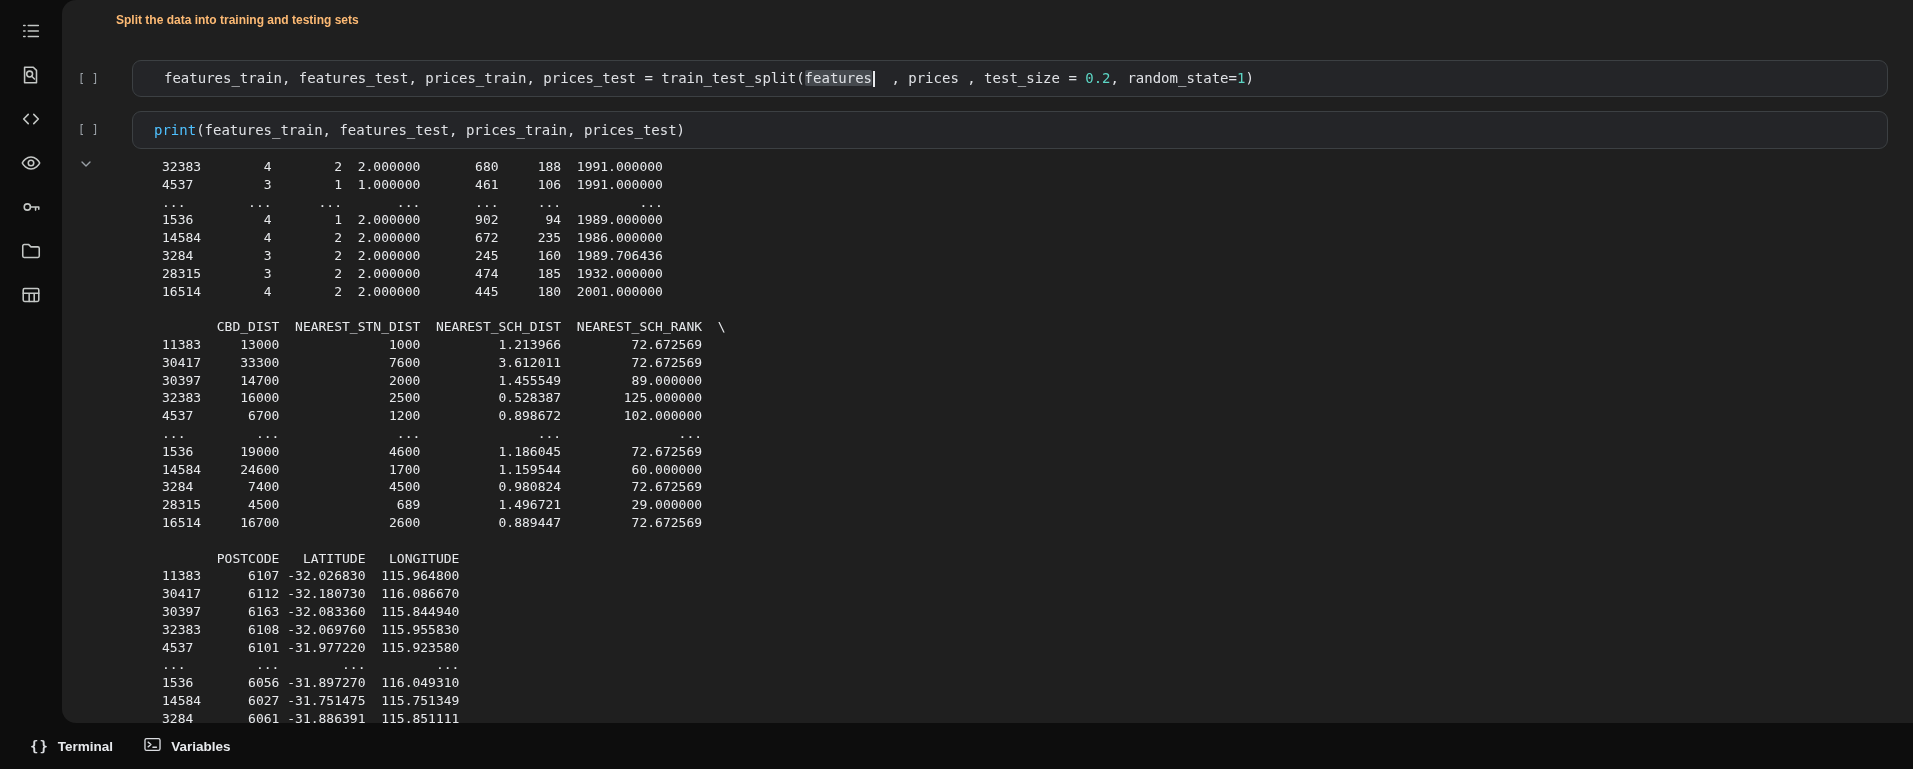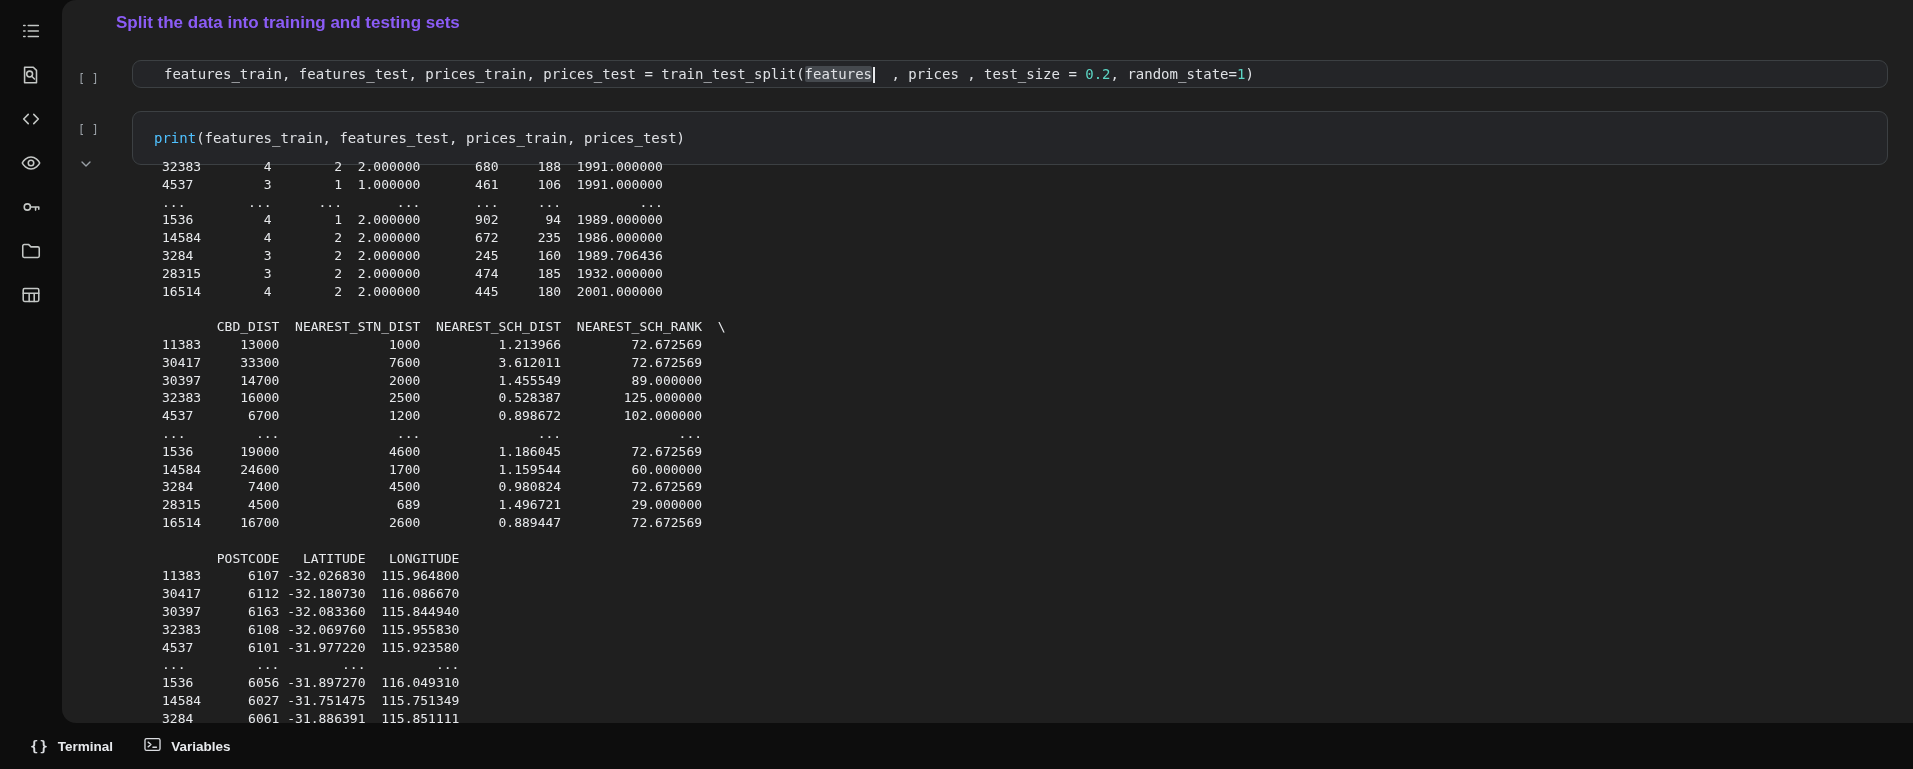--- a/index.html
+++ b/index.html
@@ -9,31 +9,31 @@
   
   .rail{position:absolute;left:0;top:0;width:62px;height:723px;display:flex;flex-direction:column;
         align-items:center;padding-top:12px;box-sizing:border-box;}
   .rail .icon-btn{width:40px;height:40px;margin-bottom:4px;border:none;background:transparent;
         border-radius:50%;display:flex;align-items:center;justify-content:center;cursor:pointer;}
   .rail svg{stroke:#c4c7c5;fill:none;stroke-width:1.7;stroke-linecap:round;stroke-linejoin:round;}
 
   
   .notebook{position:absolute;left:62px;top:0;right:0;height:723px;background:#1f1f1f;
         border-radius:14px 0 0 14px;overflow:hidden;}
-  .heading{position:absolute;left:54px;top:13px;font-size:17px;font-weight:700;color:#8b5cf6;margin:0;}
+  .heading{position:absolute;left:54px;top:13px;font-size:12px;font-weight:700;color:#fdba74;margin:0;}
 
   .exec{position:absolute;font-family:"DejaVu Sans Mono",monospace;font-size:11.5px;color:#9aa0a6;
         background:transparent;border:none;cursor:pointer;padding:0;}
   .exec.e1{left:16px;top:72px;}
   .exec.e2{left:16px;top:123px;}
 
   .cell{position:absolute;left:70px;right:25px;background:#242528;border:1px solid #3c4043;
         border-radius:9px;display:flex;align-items:center;box-sizing:border-box;padding-left:21px;}
-  .cell.c1{top:60px;height:28px;padding-left:31px;}
-  .cell.c2{top:111px;height:54px;}
+  .cell.c1{top:60px;height:37px;padding-left:31px;}
+  .cell.c2{top:111px;height:38px;}
   .code{font-family:"DejaVu Sans Mono",monospace;font-size:14px;color:#dfe1e5;white-space:pre;}
   .code .num{color:#5cd5c4;}
   .code .builtin{color:#4fc1ff;}
   .code .hl{background:#45494e;border-radius:2px;}
   .caret{display:inline-block;width:1.5px;height:16px;background:#e8eaed;vertical-align:middle;margin-left:1px;}
 
   .collapse{position:absolute;left:14px;top:155px;width:20px;height:20px;background:transparent;border:none;
         cursor:pointer;padding:0;display:flex;align-items:center;justify-content:center;}
   .collapse svg{stroke:#9aa0a6;fill:none;stroke-width:2;stroke-linecap:round;stroke-linejoin:round;}
 

